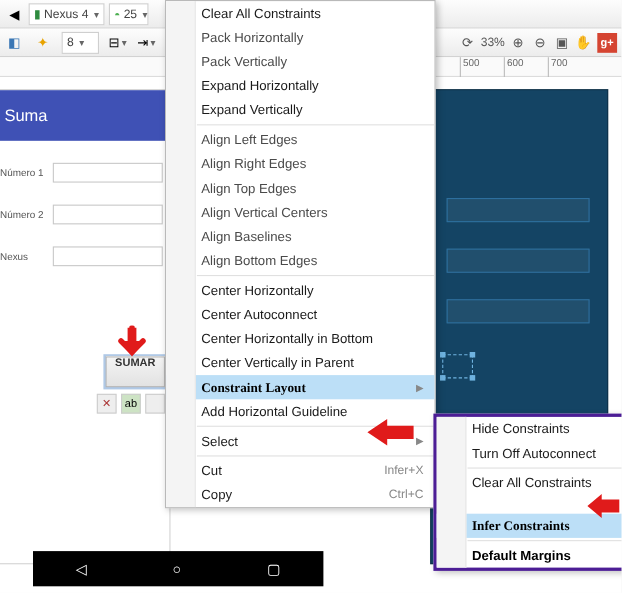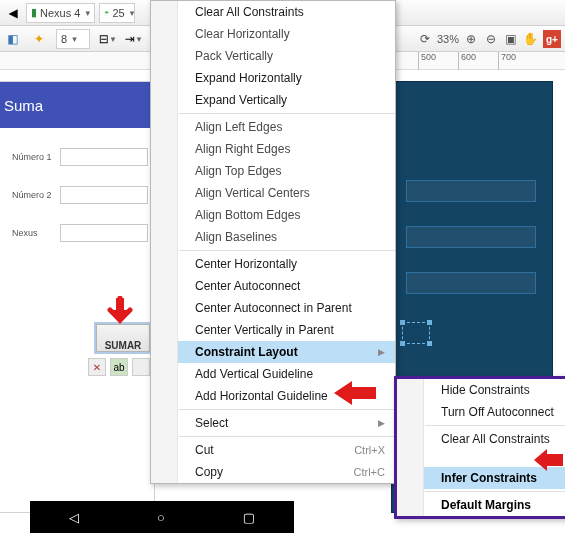--- a/index.html
+++ b/index.html
@@ -88,33 +88,33 @@
   }
   .phone-appbar {
     height:46px;
     background:#3f51b5;
     color:#fff;
     display:flex; align-items:center;
     padding-left:10px;
     font-size:15px;
   }
   .form-row { display:flex; align-items:center; gap:4px; margin:6px 6px; }
-  .form-label { width:44px; font-size:9px; color:#555;margin-left:12px; }
+  .form-label { width:44px; font-size:9px; color:#555; }
   .form-input {
     flex:1; height:18px;
     border:1px solid #c8c8c8;
     background:#fff;
   }
   .sumar-btn {
     position:absolute; left:96px; top:324px;
     width:54px; height:28px;
     background:linear-gradient(#f4f4f4,#e2e2e2);
     border:1px solid #b4b4b4;
     font-size:10px; font-weight:600; color:#333;
-    display:flex; align-items:flex-end; justify-content:center;
+    display:flex; align-items:flex-start; justify-content:center;
     box-shadow:0 0 0 2px #b0c9e6;
   }
   .little-tools { position:absolute; left:88px; top:358px; display:flex; gap:4px; }
   .little-tools div { width:18px; height:18px; background:#eee; border:1px solid #ccc; font-size:10px; display:flex; align-items:center; justify-content:center; }
 
   
   .blueprint {
     position:absolute;
     left:392px; top:82px;
     width:160px; height:430px;
@@ -150,33 +150,33 @@
     background:#fff;
     border:1px solid #b9b9b9;
     box-shadow:2px 2px 6px rgba(0,0,0,0.25);
     z-index:5;
     color:#555;
   }
   .menu-item {
     display:flex; align-items:center;
     height:22px;
     padding:0 6px 0 0;
-    gap:20px;
+    gap:8px;
   }
   .menu-item .mi-icon {
     width:24px; height:22px;
     display:flex; align-items:center; justify-content:center;
     font-size:11px; color:#777;
   }
   .menu-item .mi-label { flex:1; font-size:12px; color:#4a4a4a; }
   .menu-item .mi-shortcut { font-size:11px; color:#888; padding-right:4px; }
   .menu-item .mi-sub { font-size:9px; color:#888; padding-right:4px; }
   .menu-item.dark .mi-label { color:#1a1a1a; }
   .menu-item.highlight { background:#bcdff7; }
-  .menu-item.highlight .mi-label { color:#000; font-weight:600; }
+  .menu-item.highlight .mi-label { color:#000; font-weight:600;font-family:Liberation Serif, serif; }
   .menu-sep { height:1px; background:#e0e0e0; margin:2px 0 2px 28px; }
 
   
   .context-menu::before {
     content:"";
     position:absolute; left:0; top:0; bottom:0; width:26px;
     background:#f4f4f4;
     border-right:1px solid #e6e6e6;
   }
 
@@ -309,21 +309,21 @@
   <span>▢</span>
 </div>
 
 <div class="context-menu" id="ctx">
     <div class="menu-item dark">
       <div class="mi-icon">✕</div>
       <div class="mi-label">Clear All Constraints</div>
     </div>
     <div class="menu-item">
       <div class="mi-icon">⇥</div>
-      <div class="mi-label">Clear Horizontally</div>
+      <div class="mi-label">Pack Horizontally</div>
     </div>
     <div class="menu-item">
       <div class="mi-icon">⇵</div>
       <div class="mi-label">Pack Vertically</div>
     </div>
     <div class="menu-item dark">
       <div class="mi-icon">↔</div>
       <div class="mi-label">Expand Horizontally</div>
     </div>
     <div class="menu-item dark">
@@ -341,68 +341,64 @@
     </div>
     <div class="menu-item">
       <div class="mi-icon">⊤</div>
       <div class="mi-label">Align Top Edges</div>
     </div>
     <div class="menu-item">
       <div class="mi-icon">╫</div>
       <div class="mi-label">Align Vertical Centers</div>
     </div>
     <div class="menu-item">
+      <div class="mi-icon">≣</div>
+      <div class="mi-label">Align Baselines</div>
+    </div>
+    <div class="menu-item">
       <div class="mi-icon">⊥</div>
       <div class="mi-label">Align Bottom Edges</div>
     </div>
-    <div class="menu-item">
-      <div class="mi-icon">≣</div>
-      <div class="mi-label">Align Baselines</div>
-    </div>
     <div class="menu-sep"></div>
     <div class="menu-item dark">
       <div class="mi-icon">↔</div>
       <div class="mi-label">Center Horizontally</div>
     </div>
     <div class="menu-item dark">
       <div class="mi-icon">↕</div>
       <div class="mi-label">Center Autoconnect</div>
     </div>
     <div class="menu-item dark">
       <div class="mi-icon">⇔</div>
-      <div class="mi-label">Center Autoconnect in Parent</div>
+      <div class="mi-label">Center Horizontally in Bottom</div>
     </div>
     <div class="menu-item dark">
       <div class="mi-icon">⇕</div>
       <div class="mi-label">Center Vertically in Parent</div>
     </div>
     <div class="menu-item dark highlight">
       <div class="mi-icon"></div>
       <div class="mi-label">Constraint Layout</div>
       <div class="mi-sub">▶</div>
     </div>
     <div class="menu-item dark">
-      <div class="mi-icon">┊</div>
-      <div class="mi-label">Add Vertical Guideline</div>
-    </div>
-    <div class="menu-item dark">
       <div class="mi-icon">┄</div>
       <div class="mi-label">Add Horizontal Guideline</div>
     </div>
     <div class="menu-sep"></div>
     <div class="menu-item dark">
       <div class="mi-icon"></div>
       <div class="mi-label">Select</div>
       <div class="mi-sub">▶</div>
     </div>
     <div class="menu-sep"></div>
     <div class="menu-item dark">
       <div class="mi-icon">✂</div>
       <div class="mi-label">Cut</div>
-      <div class="mi-shortcut">Ctrl+X</div>
+      <div class="mi-shortcut">Infer+X</div>
     </div>
     <div class="menu-item dark">
       <div class="mi-icon">⧉</div>
       <div class="mi-label">Copy</div>
       <div class="mi-shortcut">Ctrl+C</div>
     </div>
   </div>
 
 <div class="submenu" id="subm">
     <div class="menu-item dark">

